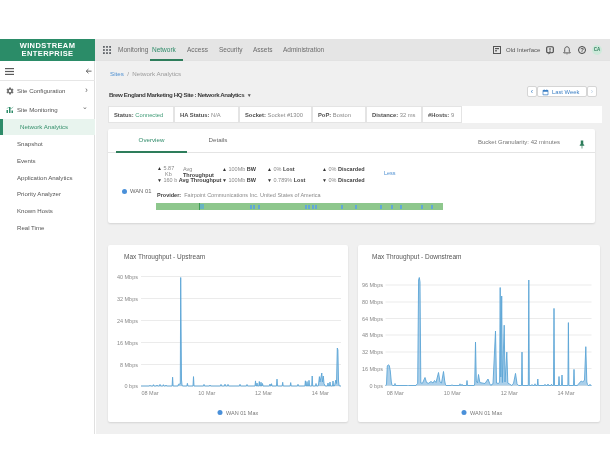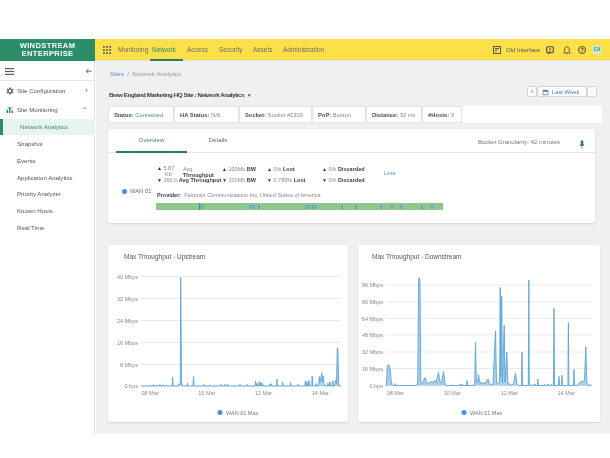--- a/index.html
+++ b/index.html
@@ -1,21 +1,21 @@
 <!DOCTYPE html>
 <html><head>
 <meta charset="utf-8">
 <style>
 * { margin:0; padding:0; box-sizing:border-box; -webkit-font-smoothing:antialiased; }
 html,body { width:610px; height:458px; background:#fff; font-family:"Liberation Sans", sans-serif; overflow:hidden; }
 #app { position:absolute; left:0; top:39px; width:610px; height:395px; background:#fff; }
 .abs { position:absolute; }
 
 
-#hdr { position:absolute; left:0; top:0; width:610px; height:22px; background:#fde047; border-bottom:1px solid #e2e2e2; }
+#hdr { position:absolute; left:0; top:0; width:610px; height:22px; background:#e5e5e5; border-bottom:1px solid #e2e2e2; }
 #logo { position:absolute; left:0; top:0; width:95px; height:22px; background:#2b8c68; color:#fff; text-align:center; font-size:7.5px; font-weight:bold; letter-spacing:.4px; line-height:8px; padding-top:3px; }
 .nav { position:absolute; top:0; height:22px; line-height:22px; font-size:6.5px; color:#6b6b6b; }
 .nav.act { color:#2e8b69; }
 #navline { position:absolute; left:150px; top:20px; width:33px; height:2px; background:#2e7d5b; }
 
 
 #side { position:absolute; left:0; top:22px; width:95px; height:373px; background:#fff; border-right:1px solid #e0e0e0; }
 .srow { position:absolute; left:0; width:95px; font-size:6.1px; color:#555; }
 .sel { background:#e8f4ee; border-left:3px solid #2e8b69; color:#35906c; }
 

